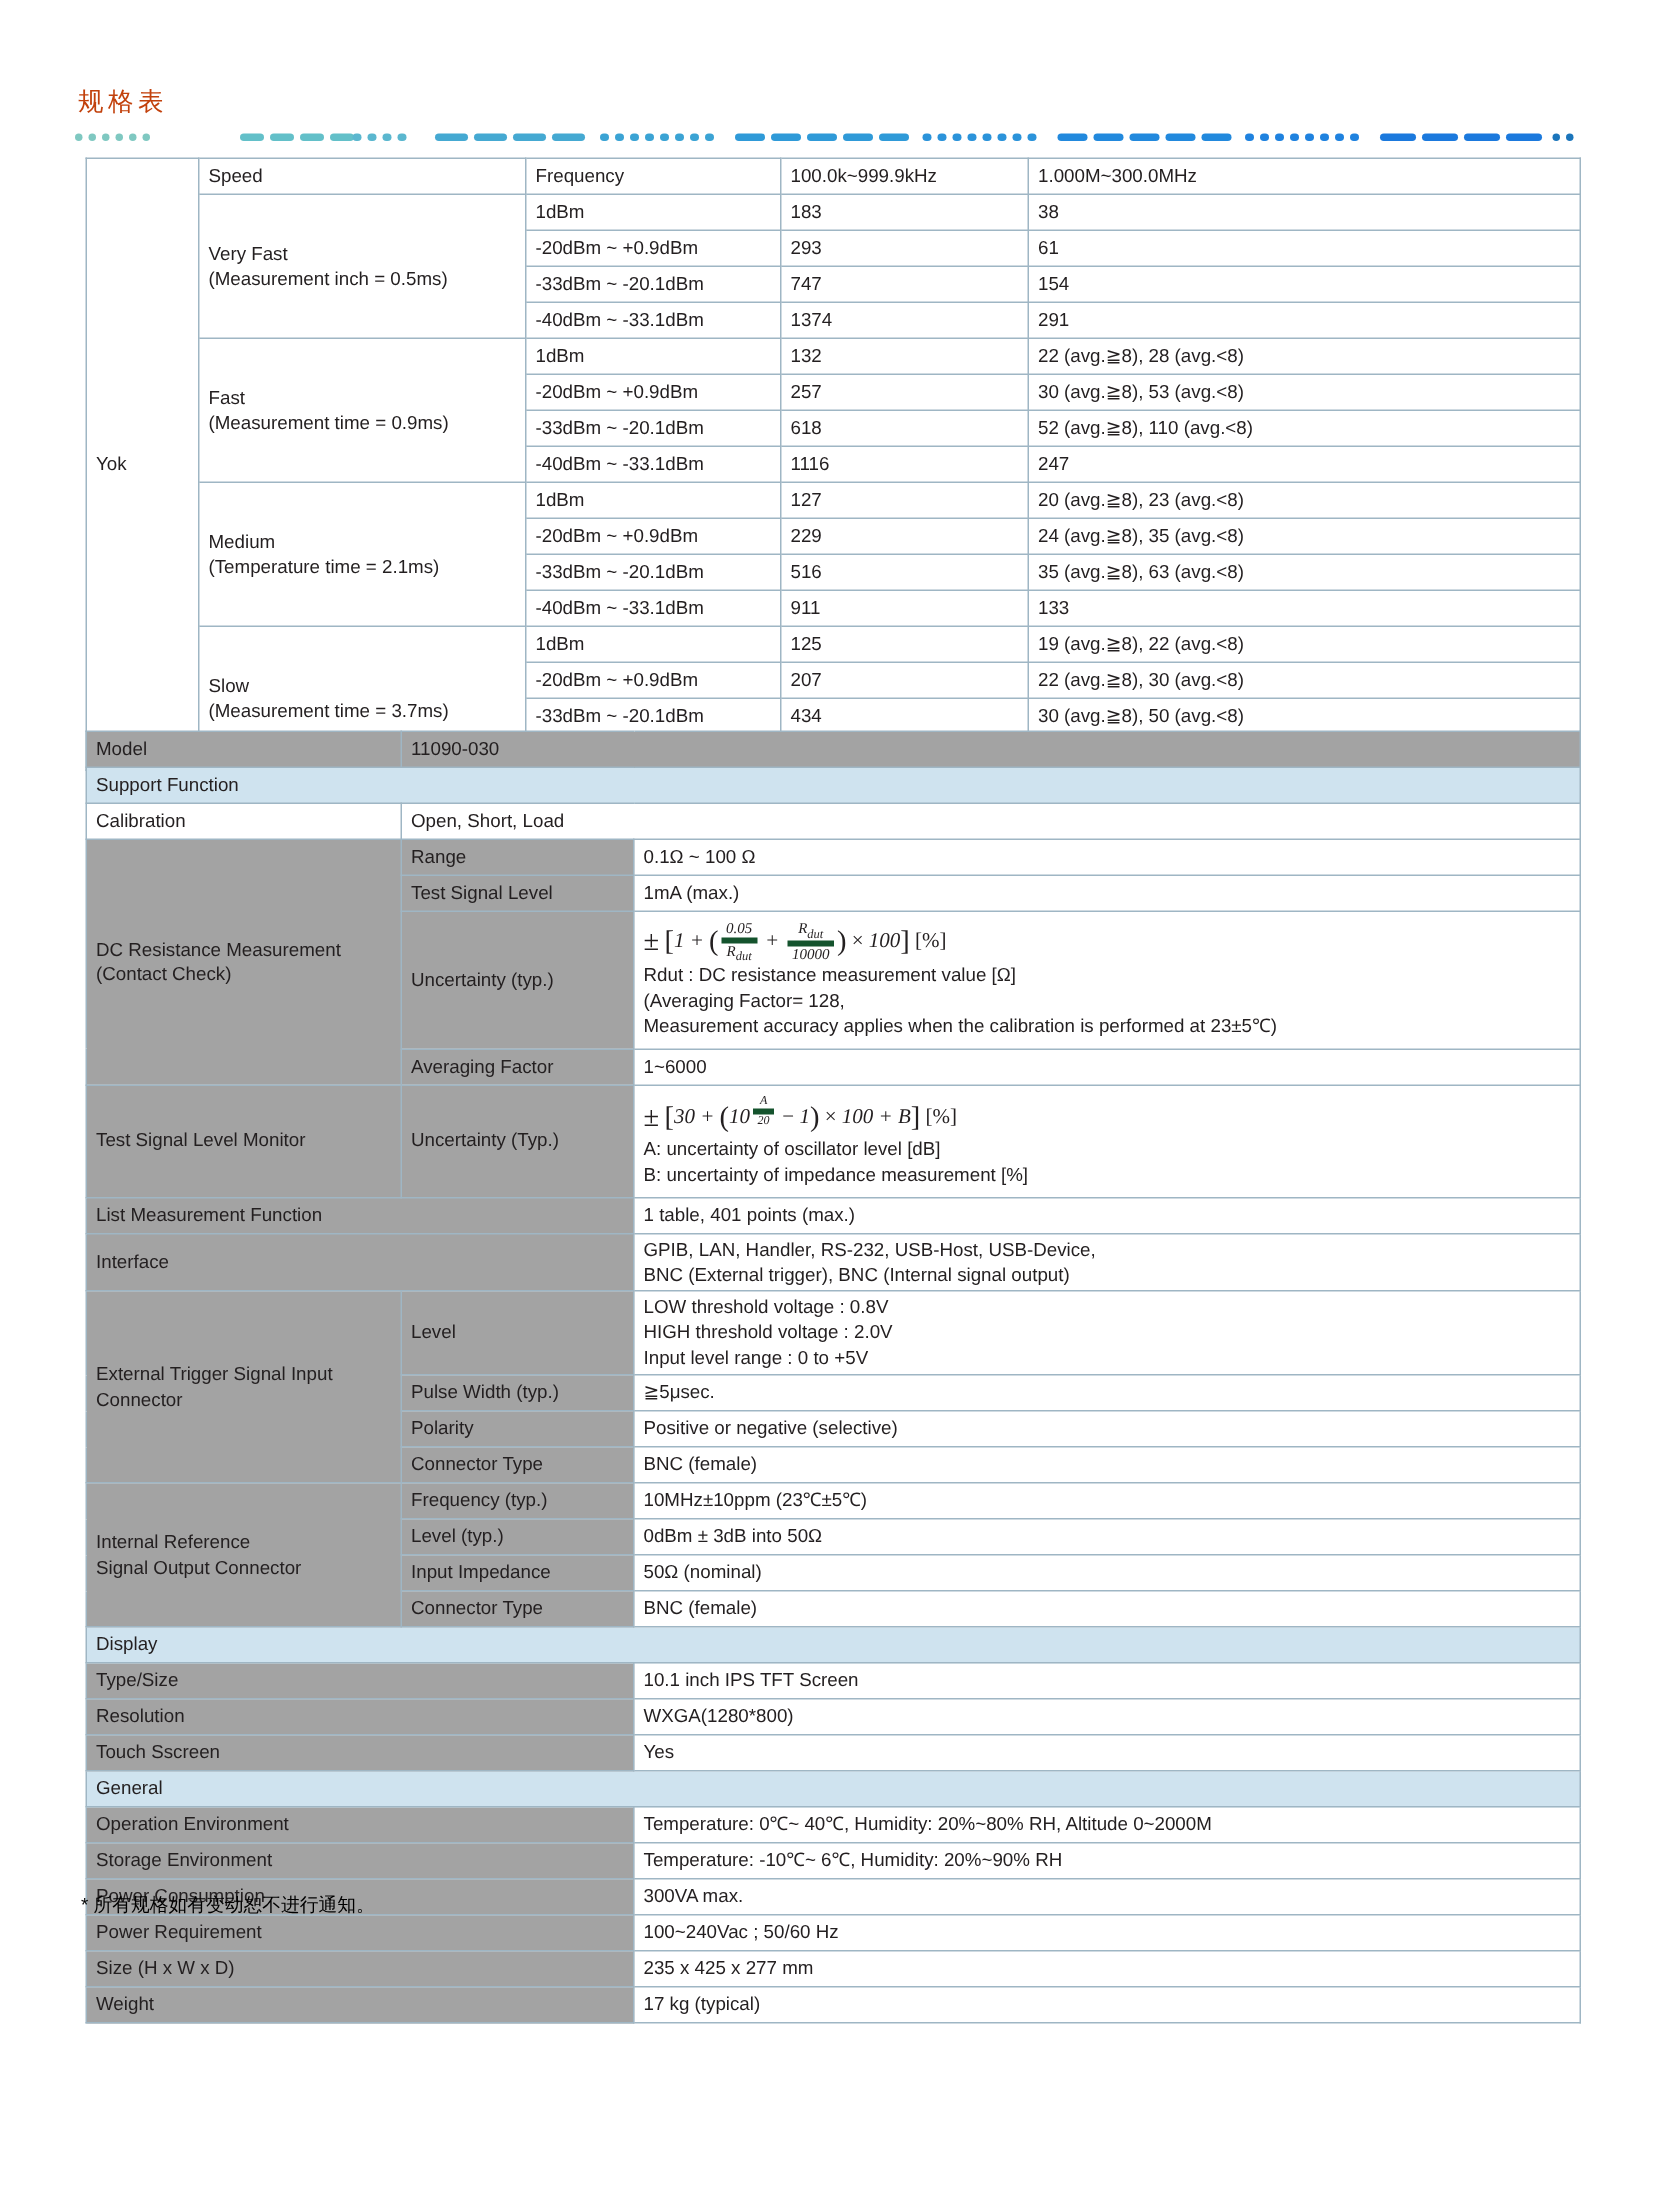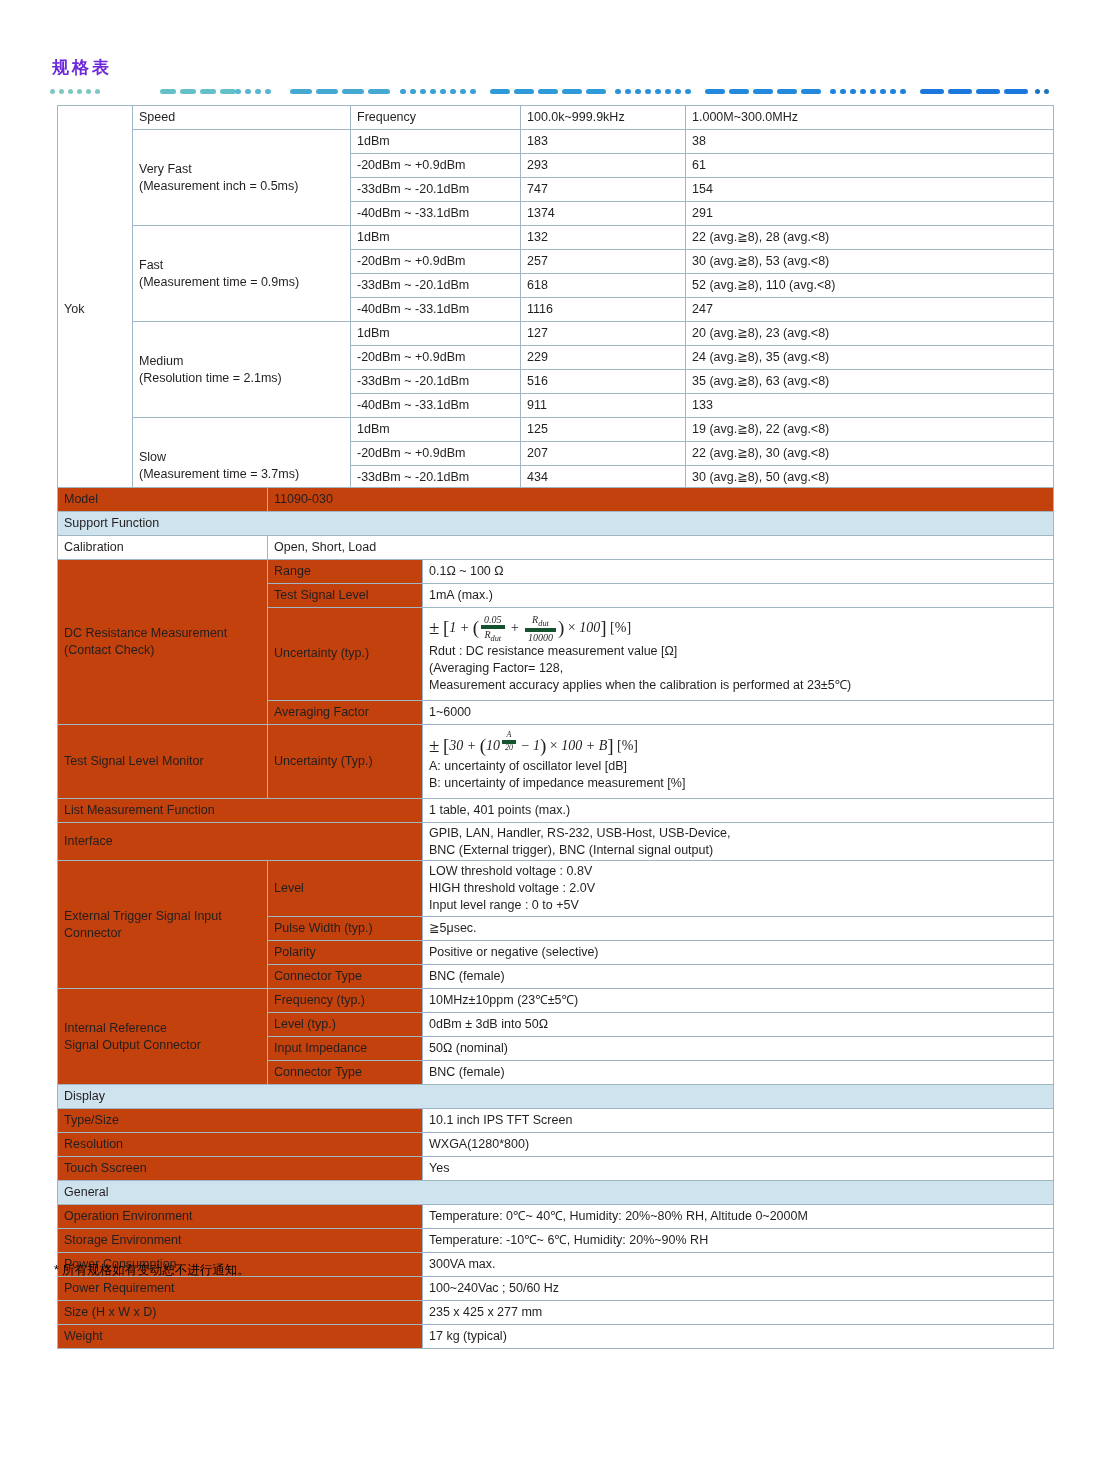--- a/index.html
+++ b/index.html
@@ -20,23 +20,23 @@
     left: 0; top: 0;
     width: 1102px;
     height: 1470px;
     overflow: hidden;
   }
   .title {
     position: absolute;
     left: 52px;
     top: 56px;
     font-size: 17px;
-    color: #6d28d9;
+    color: #c2410c;
     letter-spacing: 3px;
-    font-weight: bold;
+    font-weight: normal;
   }
   
   .rule {
     position: absolute;
     left: 50px;
     top: 89px;
     width: 1002px;
     height: 5px;
   }
   .rule .seg {
@@ -80,21 +80,21 @@
     left: 57px;
     top: 487px;
     width: 996px;
   }
   #tbl2 td { height: 19px; }
   .sec {
     background: #cfe3ef;
     font-size: 12.5px;
     margin-left: 47px;
   }
-  .lbl-bg { background: #c2410c; margin-left: 21px; }
+  .lbl-bg { background: #a3a3a3; margin-left: 21px; }
   .c2-a { width: 210px; }
   .c2-b { width: 155px; }
   .c2-c { width: 631px; }
 
   .formula {
     font-family: "Liberation Serif", serif;
     font-style: italic;
     font-size: 14px;
     white-space: nowrap;
   }
@@ -253,21 +253,21 @@
       </tr>
       <tr>
         <td>-40dBm ~ -33.1dBm</td>
         <td>1116</td>
         <td>247</td>
       </tr>
 
       <tr>
         <td rowspan="4" class="vcenter">
           <div>Medium</div>
-          <div>(Resolution time = 2.1ms)</div>
+          <div>(Temperature time = 2.1ms)</div>
         </td>
         <td>1dBm</td>
         <td>127</td>
         <td>20 (avg.≧8), 23 (avg.&lt;8)</td>
       </tr>
       <tr>
         <td>-20dBm ~ +0.9dBm</td>
         <td>229</td>
         <td>24 (avg.≧8), 35 (avg.&lt;8)</td>
       </tr>

